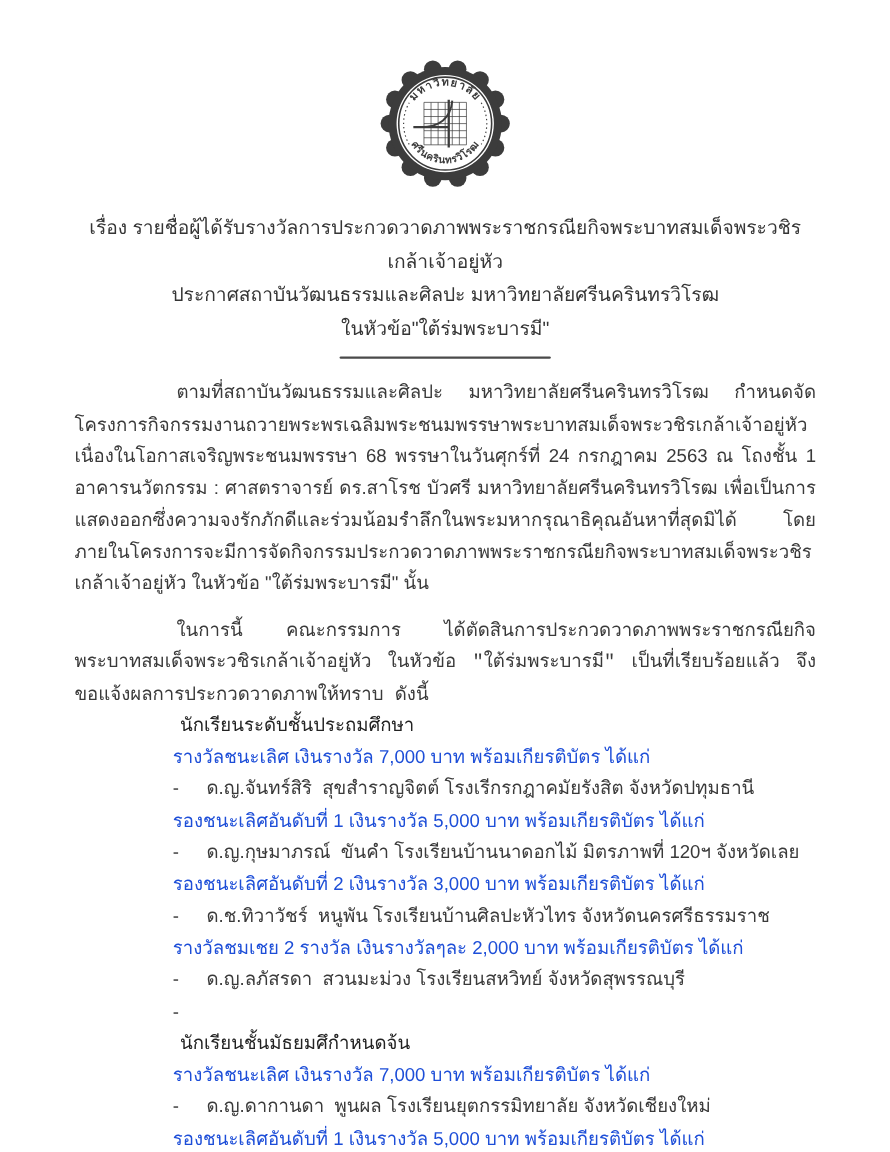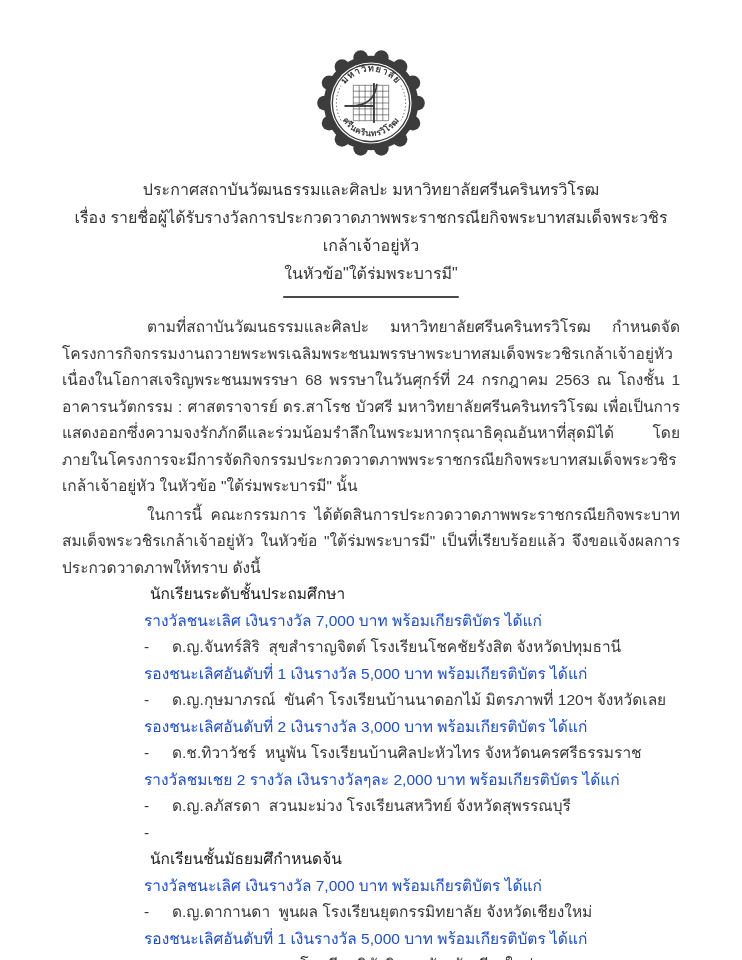--- a/index.html
+++ b/index.html
@@ -21,21 +21,21 @@
 
   .title-block { margin-top: 10px; text-align: center; color: #353535; }
   .title-line { font-size: 16px; line-height: 28px; }
   .divider {
     width: 176px; height: 2px; background: #4a4a4a;
     margin: 8px auto 0 auto; border-radius: 1px;
   }
 
   .body-text { margin-top: 16px; font-size: 15.5px; line-height: 26.5px; text-align: justify; }
   .para { text-indent: 85px; }
-  .para + .para { margin-top: 2px; }
+  .para + .para { margin-top: 12px; font-family: Liberation Mono, monospace; }
 
   .sections { margin-top: 2px; }
   .section-heading {
     margin-left: 88px;
     font-weight: 400; color: #222222;
     font-size: 15.5px; line-height: 26.5px;
   }
   .line { margin-left: 82px; font-size: 15.5px; line-height: 26.5px; }
   .line.award { color: #1d4ed8; }
   .line.winner { display: flex; }
@@ -85,39 +85,39 @@
         <path d="M56 56 V104 M64 56 V104 M72 56 V104 M80 56 V104 M88 56 V104 M96 56 V104 M104 56 V104
                  M56 56 H104 M56 64 H104 M56 72 H104 M56 80 H104 M56 88 H104 M56 96 H104 M56 104 H104" fill="none"></path>
       </g>
       <line x1="84" y1="53" x2="84" y2="107" stroke="#3c3c3c" stroke-width="2.6"></line>
       <line x1="44" y1="84" x2="84" y2="84" stroke="#3c3c3c" stroke-width="2.6"></line>
       <path d="M 52 84 C 74 84 86 74 88 54" fill="none" stroke="#3c3c3c" stroke-width="2.2"></path>
     </svg>
   </div>
 
   <div class="title-block">
+    <div class="title-line">เรื่อง รายชื่อผู้ได้รับรางวัลการประกวดวาดภาพพระราชกรณียกิจพระบาทสมเด็จพระวชิรเกล้าเจ้าอยู่หัว</div>
     <div class="title-line">ประกาศสถาบันวัฒนธรรมและศิลปะ มหาวิทยาลัยศรีนครินทรวิโรฒ</div>
-    <div class="title-line">เรื่อง รายชื่อผู้ได้รับรางวัลการประกวดวาดภาพพระราชกรณียกิจพระบาทสมเด็จพระวชิรเกล้าเจ้าอยู่หัว</div>
     <div class="title-line">ในหัวข้อ"ใต้ร่มพระบารมี"</div>
     <div class="divider"></div>
   </div>
 
   <div class="body-text">
     <div class="para">ตามที่สถาบันวัฒนธรรมและศิลปะ มหาวิทยาลัยศรีนครินทรวิโรฒ กำหนดจัดโครงการกิจกรรมงานถวายพระพรเฉลิมพระชนมพรรษาพระบาทสมเด็จพระวชิรเกล้าเจ้าอยู่หัว เนื่องในโอกาสเจริญพระชนมพรรษา 68 พรรษาในวันศุกร์ที่ 24 กรกฎาคม 2563 ณ โถงชั้น 1 อาคารนวัตกรรม : ศาสตราจารย์ ดร.สาโรช บัวศรี มหาวิทยาลัยศรีนครินทรวิโรฒ เพื่อเป็นการแสดงออกซึ่งความจงรักภักดีและร่วมน้อมรำลึกในพระมหากรุณาธิคุณอันหาที่สุดมิได้ โดยภายในโครงการจะมีการจัดกิจกรรมประกวดวาดภาพพระราชกรณียกิจพระบาทสมเด็จพระวชิรเกล้าเจ้าอยู่หัว ในหัวข้อ "ใต้ร่มพระบารมี" นั้น</div>
     <div class="para">ในการนี้ คณะกรรมการ ได้ตัดสินการประกวดวาดภาพพระราชกรณียกิจพระบาทสมเด็จพระวชิรเกล้าเจ้าอยู่หัว ในหัวข้อ "ใต้ร่มพระบารมี" เป็นที่เรียบร้อยแล้ว จึงขอแจ้งผลการประกวดวาดภาพให้ทราบ ดังนี้</div>
   </div>
 
   <div class="sections body-text" style="margin-top:0">
 
     <div class="section">
       <div class="section-heading">นักเรียนระดับชั้นประถมศึกษา</div>
       <div class="line award">รางวัลชนะเลิศ เงินรางวัล 7,000 บาท พร้อมเกียรติบัตร ได้แก่</div>
       <div class="line winner">
         <span class="dash">-</span>
-        <span class="winner-text">ด.ญ.จันทร์สิริ  สุขสำราญจิตต์ โรงเรียนโชคชัยรังสิต จังหวัดปทุมธานี</span>
+        <span class="winner-text">ด.ญ.จันทร์สิริ  สุขสำราญจิตต์ โรงเรีกรกฎาคมัยรังสิต จังหวัดปทุมธานี</span>
       </div>
       <div class="line award">รองชนะเลิศอันดับที่ 1 เงินรางวัล 5,000 บาท พร้อมเกียรติบัตร ได้แก่</div>
       <div class="line winner">
         <span class="dash">-</span>
         <span class="winner-text">ด.ญ.กุษมาภรณ์  ขันคำ โรงเรียนบ้านนาดอกไม้ มิตรภาพที่ 120ฯ จังหวัดเลย</span>
       </div>
       <div class="line award">รองชนะเลิศอันดับที่ 2 เงินรางวัล 3,000 บาท พร้อมเกียรติบัตร ได้แก่</div>
       <div class="line winner">
         <span class="dash">-</span>
         <span class="winner-text">ด.ช.ทิวาวัชร์  หนูพัน โรงเรียนบ้านศิลปะหัวไทร จังหวัดนครศรีธรรมราช</span>

